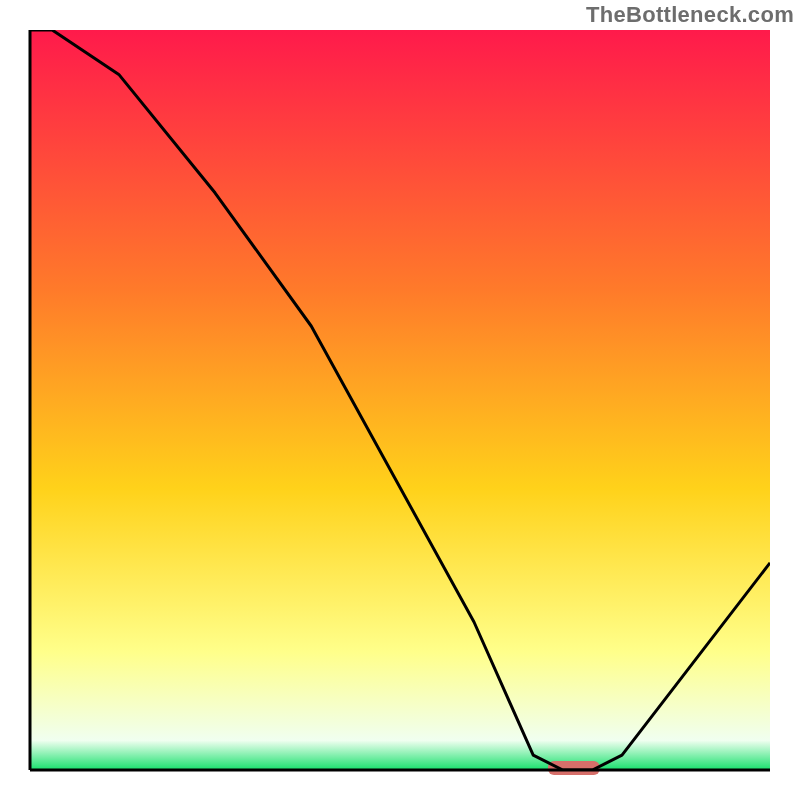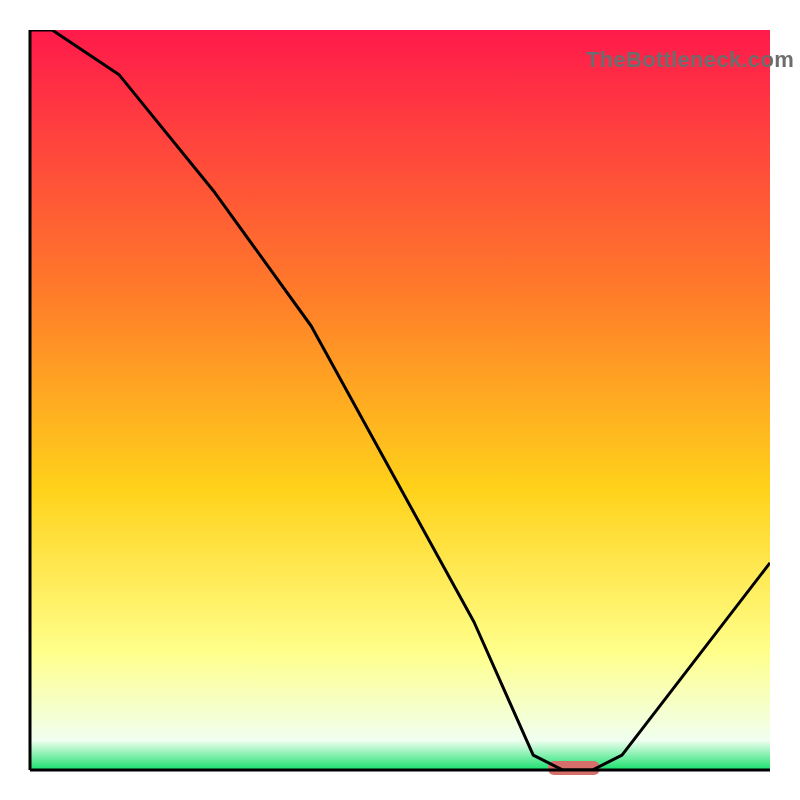--- a/index.html
+++ b/index.html
@@ -18,21 +18,20 @@
   }
   .watermark {
     position: absolute;
     top: 2px;
     right: 6px;
     font-size: 22px;
     font-weight: 600;
     color: #6d6d6d;
     letter-spacing: 0.3px;
     user-select: none;
-    margin-top: 45px;
   }
   svg {
     display: block;
   }
 </style>
 </head>
 <body>
 
 <div class="stage">
   <div class="watermark">TheBottleneck.com</div>

